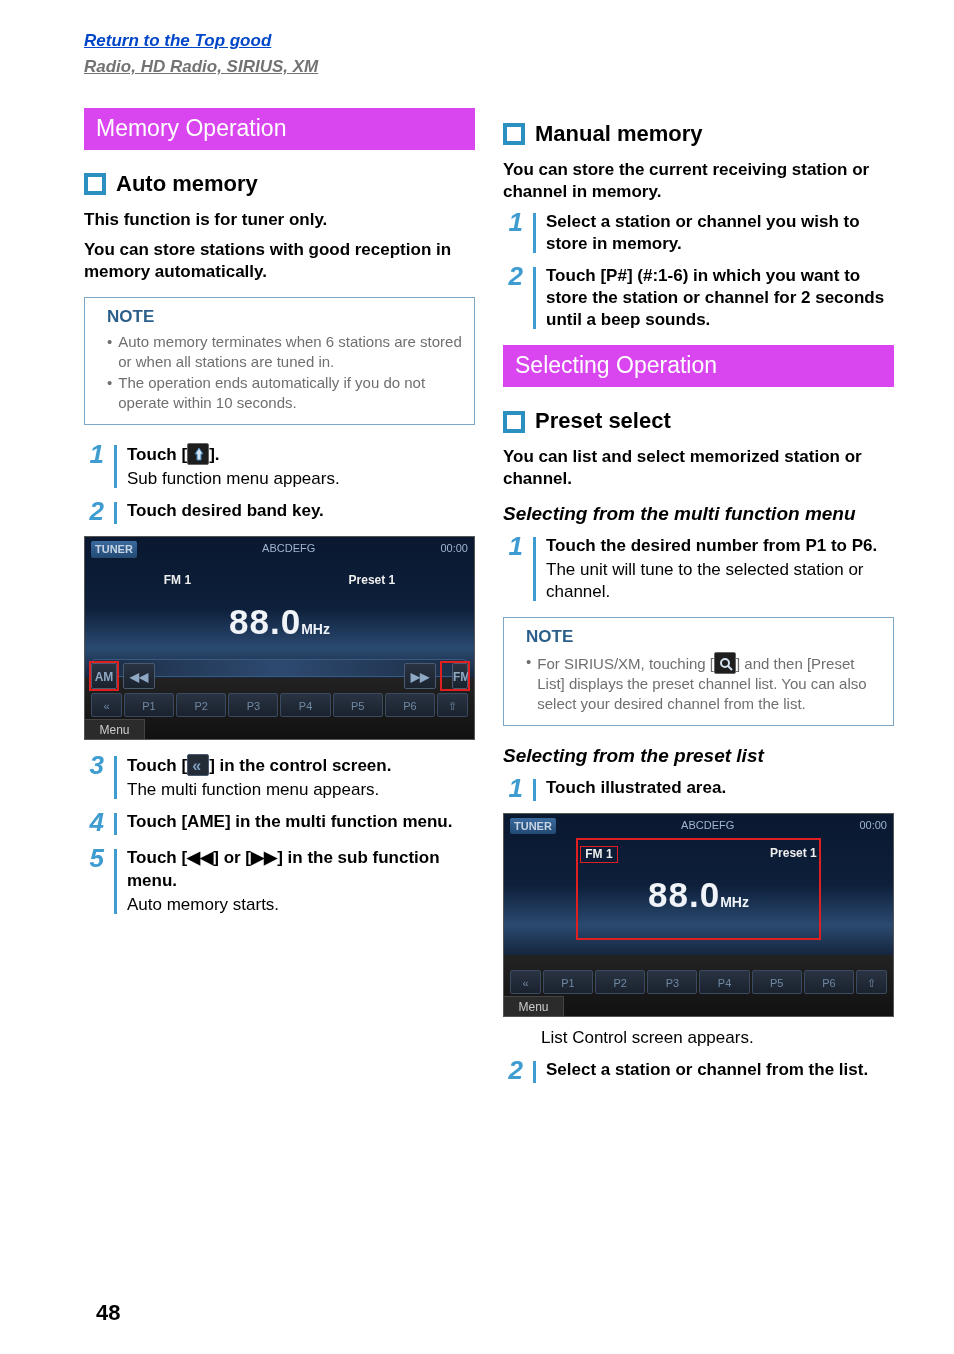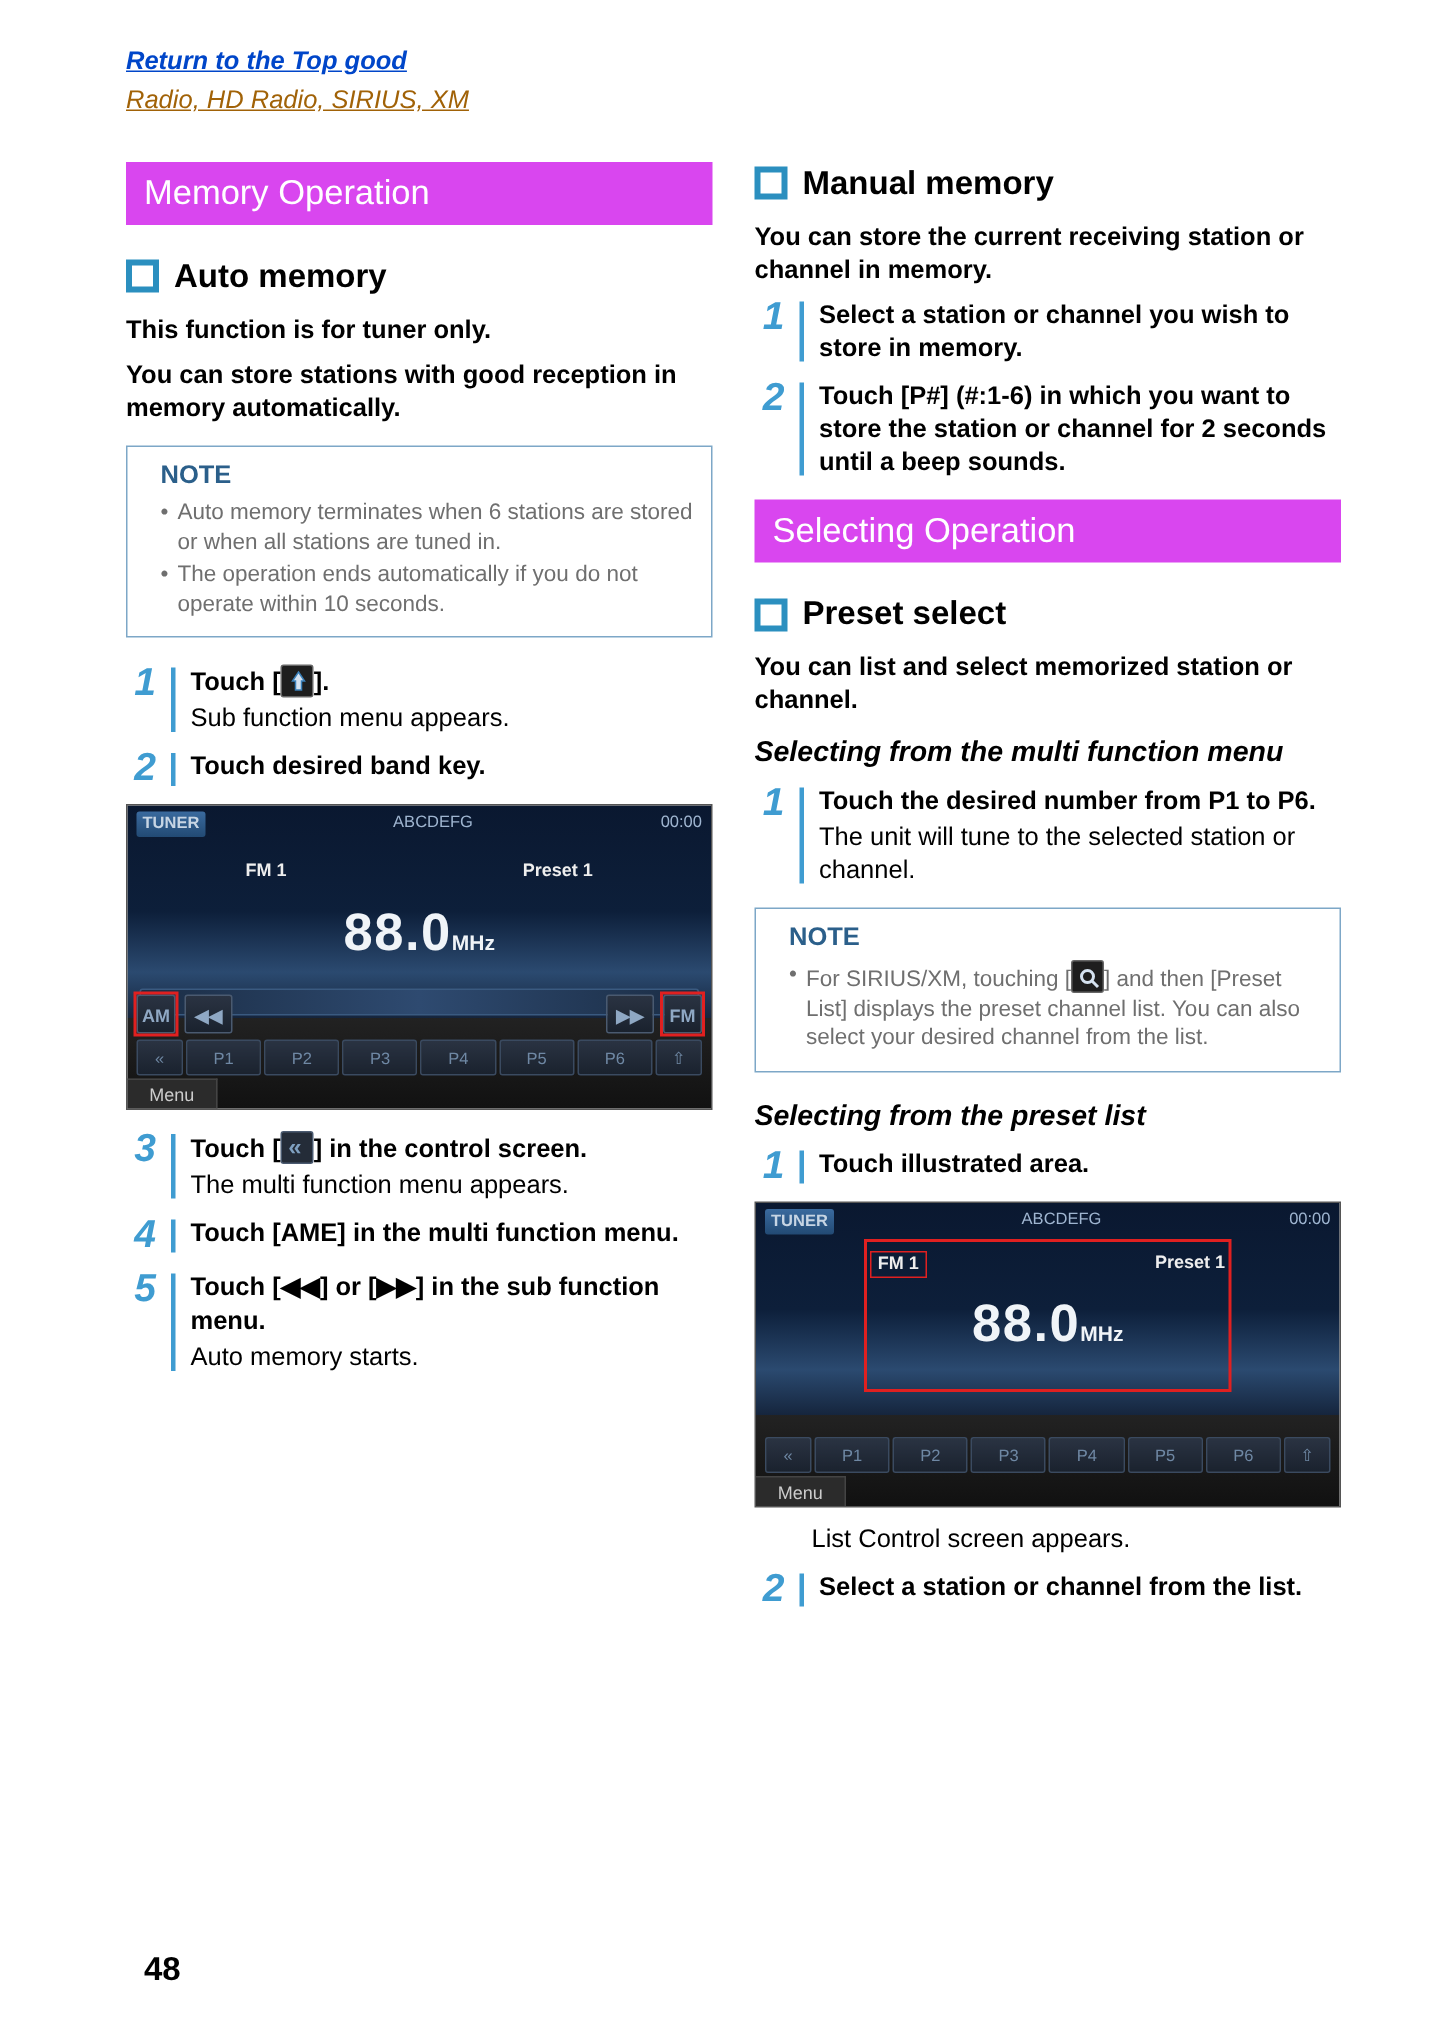--- a/index.html
+++ b/index.html
@@ -18,23 +18,23 @@
   }
   .toplinks {
     color: #0046c9;
     font-style: italic;
     font-weight: 800;
     font-size: 17px;
     text-decoration: underline;
     margin-bottom: 4px;
   }
   .toplink2 {
-    color: #a16207;
+    color: #737373;
     font-style: italic;
-    font-weight: 400;
+    font-weight: 700;
     font-size: 17px;
     text-decoration: underline;
     margin-bottom: 30px;
   }
   .cols {
     display: flex;
     gap: 28px;
   }
   .col {
     flex: 1;
@@ -176,21 +176,21 @@
     border-radius: 2px;
     line-height: 1;
     padding-top: 7px;
   }
   .ss-redbox {
     position: absolute;
     border: 2px solid #e02020;
     pointer-events: none;
   }
   .ss-am { left: 6px; bottom: 50px; width: 26px; height: 26px; }
-  .ss-fm { right: 6px; bottom: 50px; width: 26px; height: 26px; }
+  .ss-fm { right: 6px; bottom: 50px; width: 16px; height: 26px; }
   .ss-ll, .ss-rr { bottom: 50px; width: 32px; height: 26px; }
   .ss-ll { left: 38px; } .ss-rr { right: 38px; }
   .ss-presetrow { position: absolute; bottom: 22px; left: 6px; right: 6px; height: 24px; display: flex; gap: 2px; }
   .ss-presetrow > div {
     flex: 1; background: linear-gradient(#2a3342,#1a222e);
     border: 1px solid #3a4a60; color: #6f88a4;
     font-size: 11px; text-align: center; line-height: 24px; border-radius: 2px;
   }
   .ss-menu {
     position: absolute; bottom: 0; left: 0; width: 60px; height: 20px;
@@ -344,21 +344,21 @@
         <div class="stepnum">5</div>
         <div class="stepbar"></div>
         <div class="stepbody">
           <div class="stepbold">Touch [◀◀] or [▶▶] in the sub function menu.</div>
           <div class="stepsub">Auto memory starts.</div>
         </div>
       </div>
     </div>
 
     <div class="col">
-      <div class="h2row" style="margin-top:0">
+      <div class="h2row" style="margin-top:12px">
         <div class="h2box"></div>
         <div class="h2text">Manual memory</div>
       </div>
 
       <div class="bodytext">You can store the current receiving station or channel in memory.</div>
 
       <div class="step">
         <div class="stepnum">1</div>
         <div class="stepbar"></div>
         <div class="stepbody">

